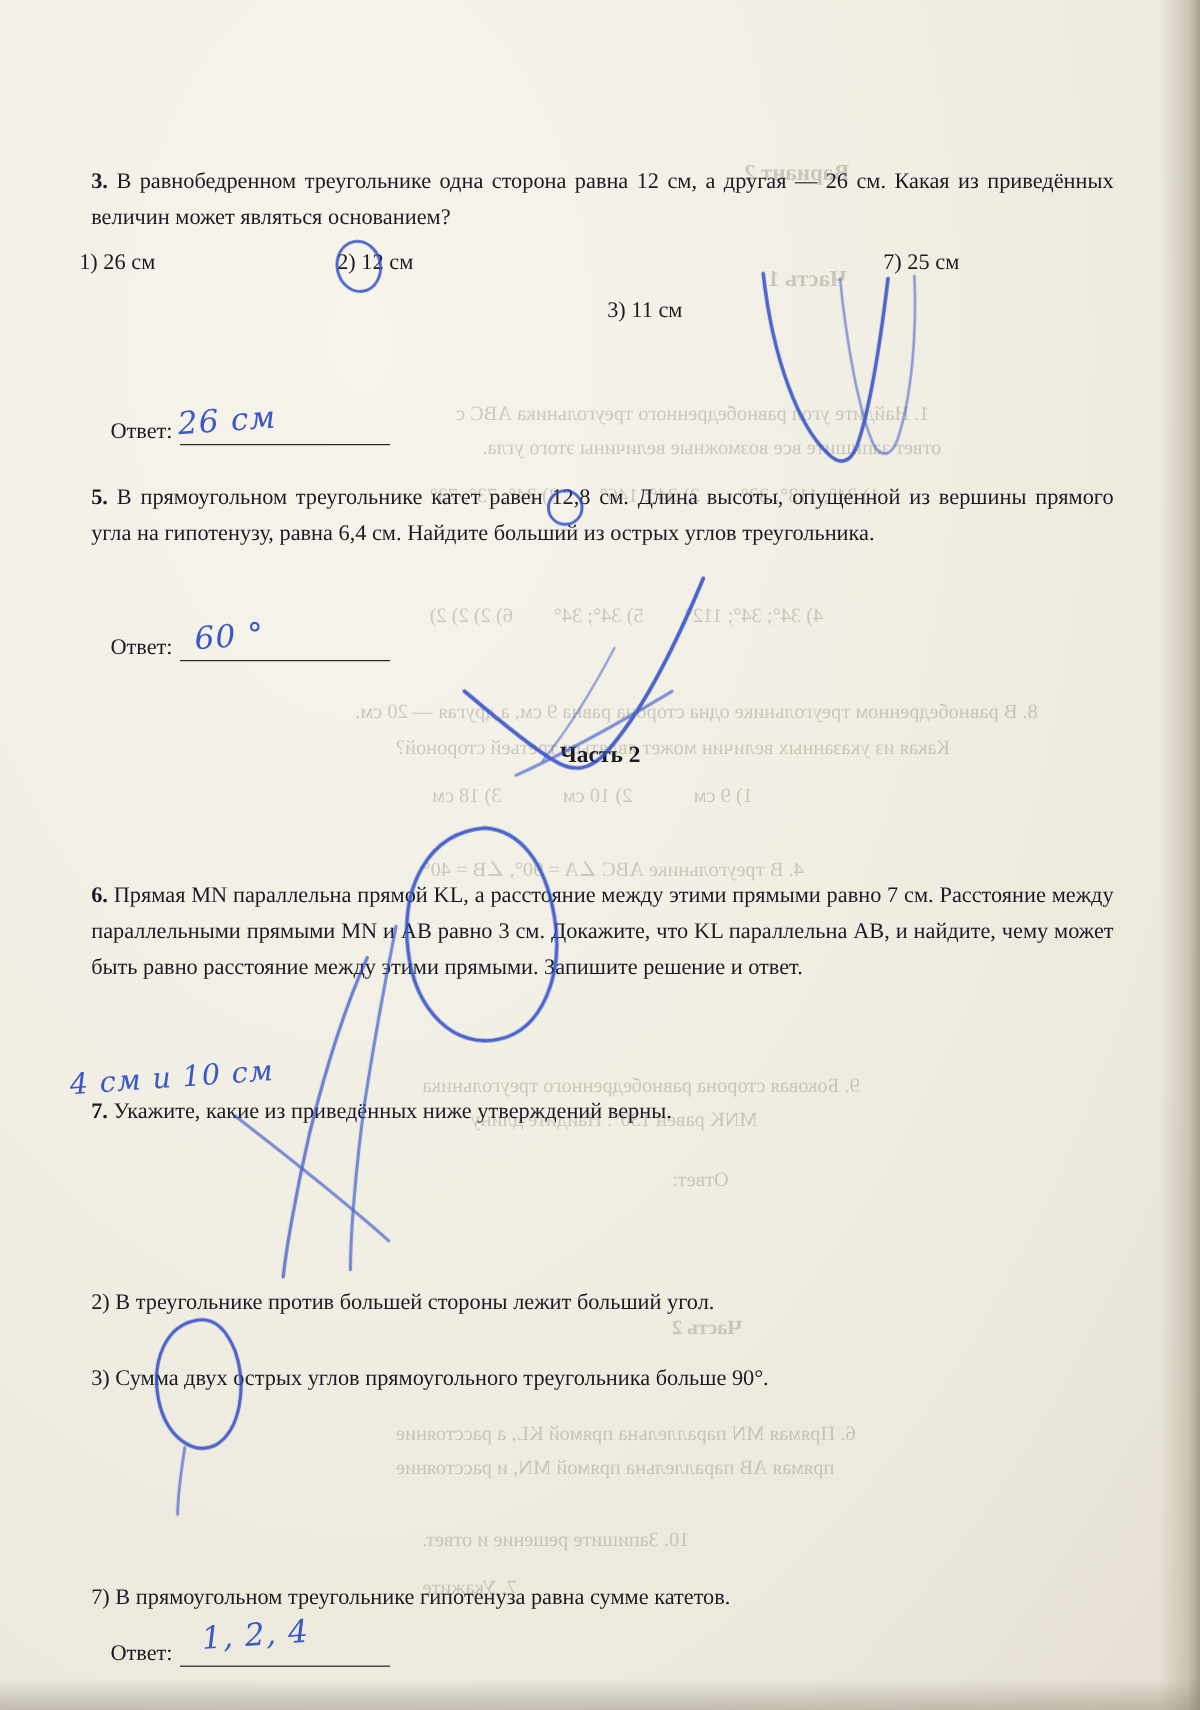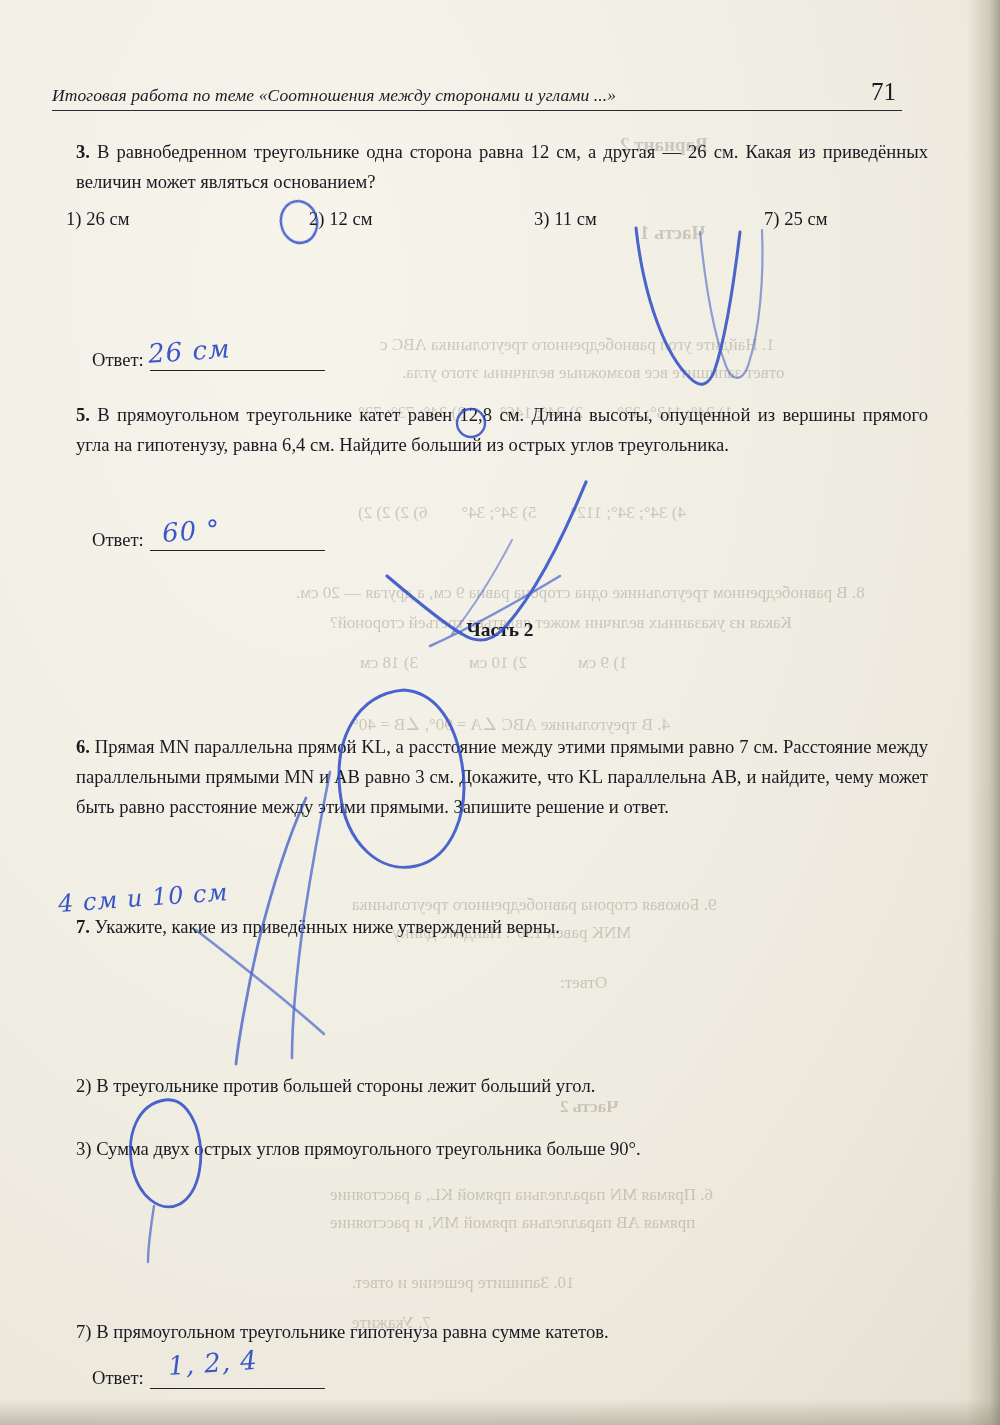--- a/index.html
+++ b/index.html
@@ -154,37 +154,30 @@
   <div class="ghost" style="left:560px; top:968px;">Ответ:</div>
   <div class="ghost b" style="left:560px; top:1092px;">Часть 2</div>
   <div class="ghost" style="left:330px; top:1180px;">6. Прямая MN параллельна прямой KL, а расстояние</div>
   <div class="ghost" style="left:330px; top:1208px;">прямая AB параллельна прямой MN, и расстояние</div>
   <div class="ghost" style="left:352px; top:1268px;">10. Запишите решение и ответ.</div>
   <div class="ghost" style="left:352px; top:1308px;">7. Укажите</div>
 </div>
 
 <div class="content">
 
-  <div class="header">
-    <div class="header-row">
-      <div class="header-title">Итоговая работа по теме «Соотношения между сторонами и углами ...»</div>
-      <div class="page-number">71</div>
-    </div>
-    <div class="header-rule"></div>
-  </div>
 
   <div class="para" style="left:52px; top:137px; width:852px;">
     <b>3.</b>
     <span>В равнобедренном треугольнике одна сторона равна 12 см, а другая — 26 см. Какая из приведённых величин может являться основанием?</span>
   </div>
 
   <div class="options" style="left:66px; top:208px; width:840px;">
     <span class="opt" style="width:215px;">1) 26 см</span>
-    <span class="opt" style="width:225px;padding-left:28px;">2) 12 см</span>
-    <span class="opt" style="width:230px;">3) 11 см</span>
+    <span class="opt" style="width:225px;">2) 12 см</span>
+    <span class="opt" style="width:230px;margin-top:40px;">3) 11 см</span>
     <span class="opt">7) 25 см</span>
   </div>
 
 
   <div class="answer-line" style="left:92px; top:348px;">
     <span class="answer-label">Ответ:</span>
     <span class="answer-rule"></span>
   </div>
   <div class="hand" style="left:148px; top:336px;">26 см</div>
 

